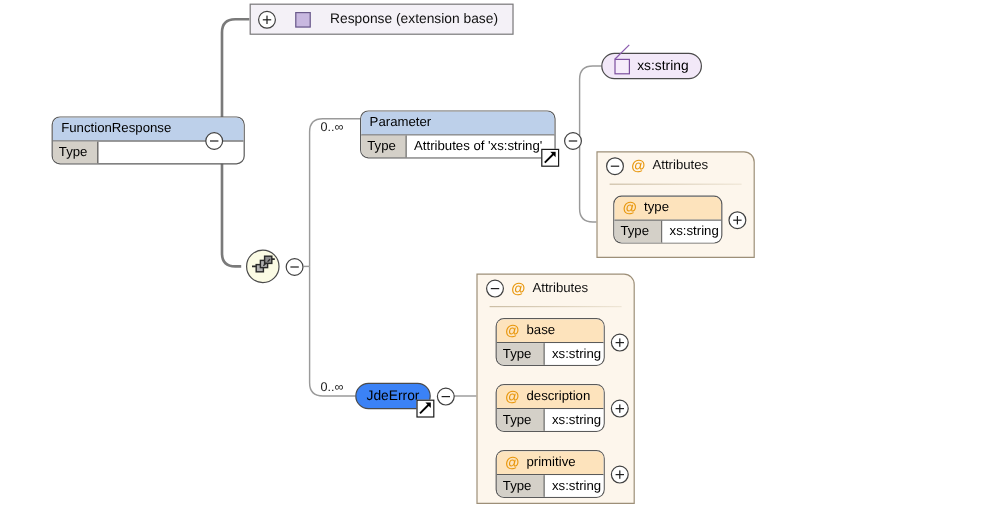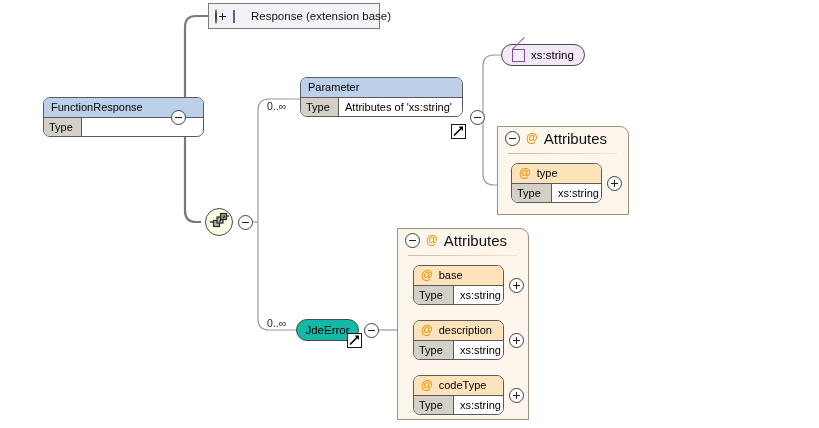--- a/index.html
+++ b/index.html
@@ -44,21 +44,21 @@
   }
   .sq-purple{width:13px;height:13px;background:#c8b8e0;border:1px solid #6a5a8a;box-sizing:border-box;}
   .resp-label{font-size:11.5px;color:#111;white-space:nowrap;}
 
   
   .pill{
     position:absolute;box-sizing:border-box;border:1px solid #4a4a4a;border-radius:11px;
     height:22px;display:flex;align-items:center;gap:6px;padding:0 10px;white-space:nowrap;font-size:11.5px;
   }
   .pill-lav{background:#f2e8f8;}
-  .pill-blue{background:#14b8a6;}
+  .pill-blue{background:#3b82f6;}
   .ico-simple{width:13px;height:13px;border:1px solid #7b4f9e;background:#f6ecfb;box-sizing:border-box;position:relative;}
   .ico-simple:after{content:"";position:absolute;left:-1px;top:-1px;width:17px;height:1px;background:#8a5aae;
     transform:rotate(-45deg);transform-origin:0 0;}
 
   
   .card{position:absolute;font-size:10.5px;color:#1a1a1a;white-space:nowrap;}
 
   
   .linkarrow{position:absolute;width:15px;height:15px;background:#ffffff;border:1px solid #1a1a1a;box-sizing:border-box;}
   .linkarrow svg{position:absolute;left:1px;top:1px;}
@@ -72,21 +72,21 @@
   .bubble .tail:before{content:"";position:absolute;left:0;top:2px;width:9px;height:9px;background:#fcfcfc;
     border-left:1px solid #b9b9b9;border-top:1px solid #b9b9b9;transform:rotate(45deg);}
 
   
   .attrpanel{
     position:absolute;box-sizing:border-box;background:#fdf6ec;border:1px solid #9d8f78;
     border-radius:0 9px 0 0;
   }
   .attrpanel .ahead{height:22px;display:flex;align-items:center;gap:6px;padding-left:7px;}
   .attrpanel .ahead .at{color:#e8960a;font-weight:bold;font-size:12px;}
-  .attrpanel .ahead .atx{font-size:15px;color:#111;}
+  .attrpanel .ahead .atx{font-size:11px;color:#111;}
   .attrpanel .sep{height:1px;margin:4px 10px 0 10px;
     background:linear-gradient(to right,#cbbda4,#efe6d6);}
 
   
   .attrbox{position:absolute;box-sizing:border-box;border:1px solid #5a5a5a;border-radius:7px;overflow:hidden;background:#fff;}
   .attrbox .ahdr{height:19px;line-height:19px;background:#fde3bc;display:flex;align-items:center;gap:6px;padding-left:7px;font-size:11px;}
   .attrbox .ahdr .at{color:#e8960a;font-weight:bold;font-size:12px;}
   .attrbox .arow{display:flex;height:19px;border-top:1px solid #5a5a5a;}
   .attrbox .arow .k{width:40px;box-sizing:border-box;background:#d4d0c8;border-right:1px solid #5a5a5a;
      line-height:19px;padding-left:5px;font-size:11px;}
@@ -122,21 +122,21 @@
   </svg>
 
   <div class="ebox" style="left:3px;top:97px;width:161px;height:40px;margin-left:40px;">
     <div class="hdr hdr-blue">FunctionResponse</div>
     <div class="row">
       <div class="k">Type</div>
     </div>
   </div>
   <div class="toggle" style="left:171px;top:110px;"></div>
 
-  <div class="respbar" style="left:208px;top:3px;width:172px;gap:16px;">
+  <div class="respbar" style="left:208px;top:3px;width:220px;gap:16px;">
     <div class="toggle plus" style="position:relative;left:0;top:0;"></div>
     <div class="sq-purple"></div>
     <div class="resp-label">Response (extension base)</div>
   </div>
 
   <div class="seq" style="left:205px;top:208px;">
     <svg width="26" height="26" viewBox="0 0 26 26">
       <g stroke="#2a2a2a" stroke-width="1.2" fill="#b0b0b0">
         <path d="M 4 13 L 8 13" stroke-width="1.4"></path>
         <rect x="7.5" y="11.5" width="6" height="6"></rect>
@@ -145,21 +145,21 @@
         <path d="M 13.5 12.5 L 16 10" stroke-width="1.1"></path>
         <path d="M 17 9 L 19 7" stroke-width="1.1"></path>
         <path d="M 20.5 7 L 23 7" stroke-width="1.4"></path>
       </g>
     </svg>
   </div>
   <div class="toggle" style="left:238px;top:215px;"></div>
 
   <div class="card" style="left:267px;top:100px;">0..∞</div>
 
-  <div class="ebox" style="left:300px;top:77px;width:163px;height:40px;">
+  <div class="ebox" style="left:300px;top:92px;width:163px;height:40px;">
     <div class="hdr hdr-blue">Parameter</div>
     <div class="row">
       <div class="k">Type</div>
       <div class="v">Attributes of 'xs:string'</div>
     </div>
   </div>
   <div class="linkarrow" style="left:451px;top:124px;">
     <svg width="11" height="11" viewBox="0 0 11 11">
       <path d="M 1 9.5 L 9 1.5" stroke="#000" stroke-width="1.6" fill="none"></path>
       <path d="M 10 0.5 L 10 5 L 5.5 0.5 Z" fill="#000"></path>
@@ -236,21 +236,21 @@
     <div class="arow">
       <div class="k">Type</div>
       <div class="v">xs:string</div>
     </div>
   </div>
   <div class="toggle plus" style="left:509px;top:333px;"></div>
 
   <div class="attrbox" style="left:413px;top:375px;width:91px;height:40px;">
     <div class="ahdr">
       <span class="at">@</span>
-      <span>codeType</span>
+      <span>primitive</span>
     </div>
     <div class="arow">
       <div class="k">Type</div>
       <div class="v">xs:string</div>
     </div>
   </div>
   <div class="toggle plus" style="left:509px;top:388px;"></div>
 
 </div>
 

